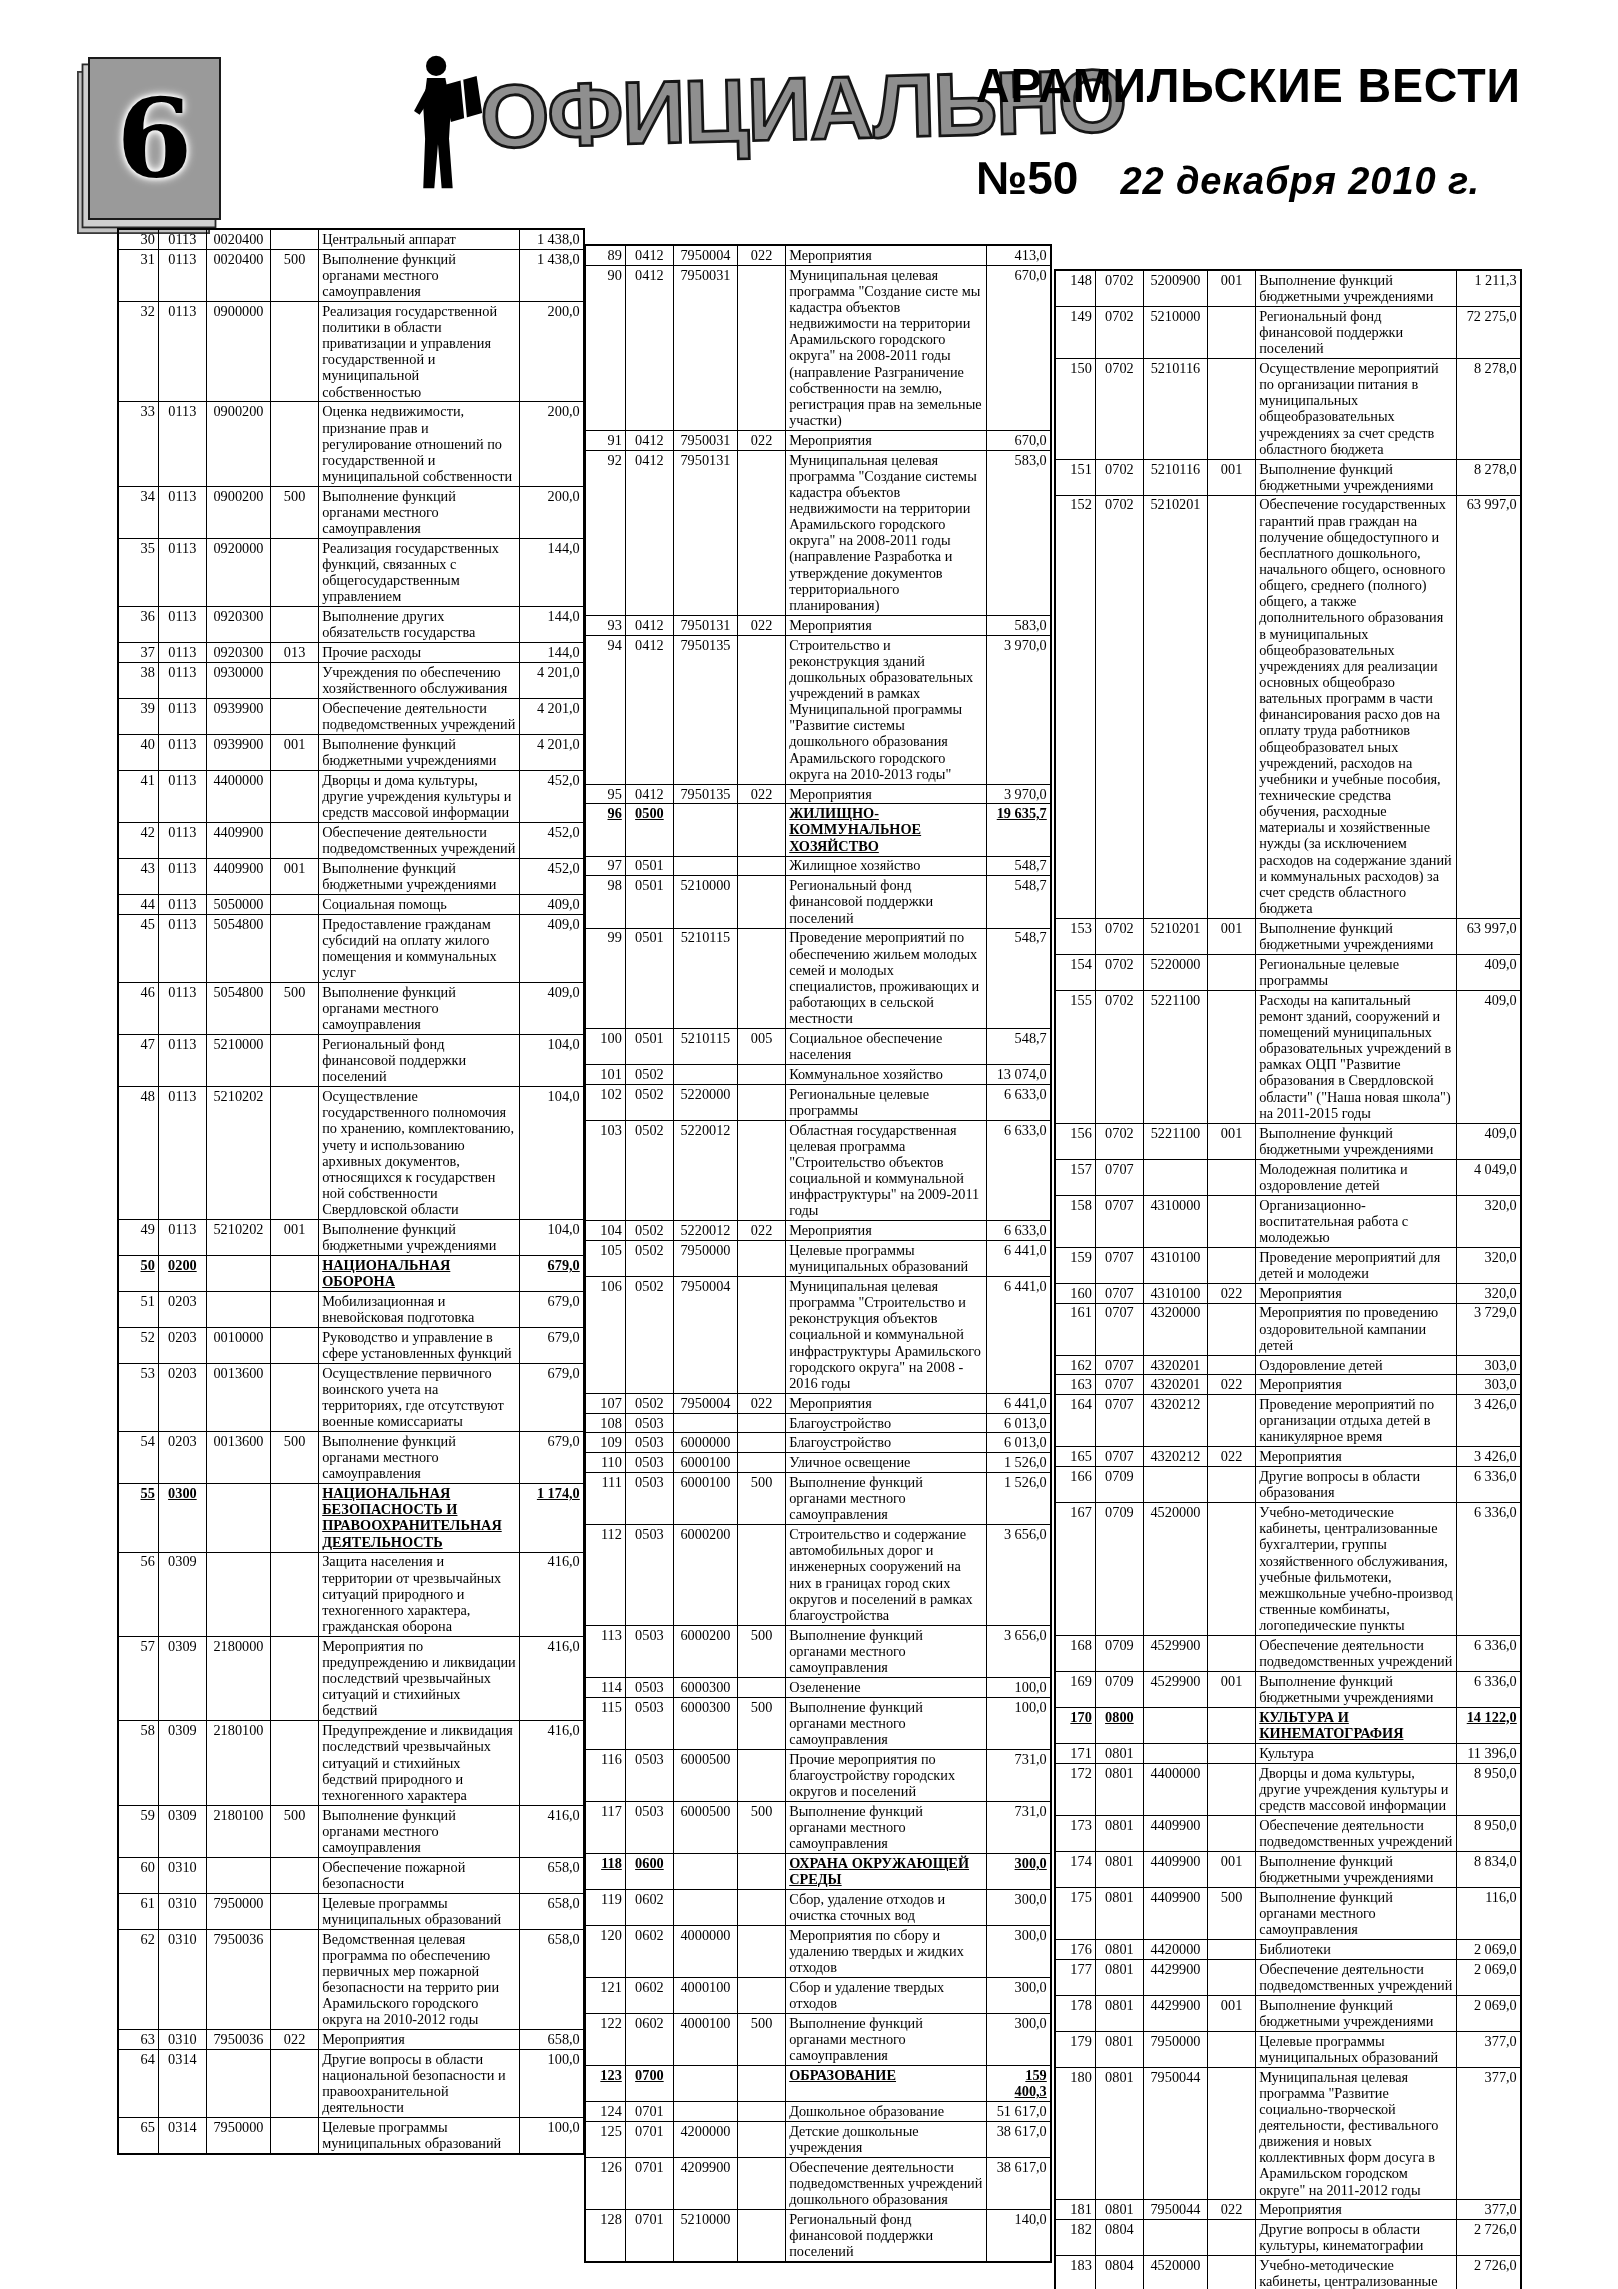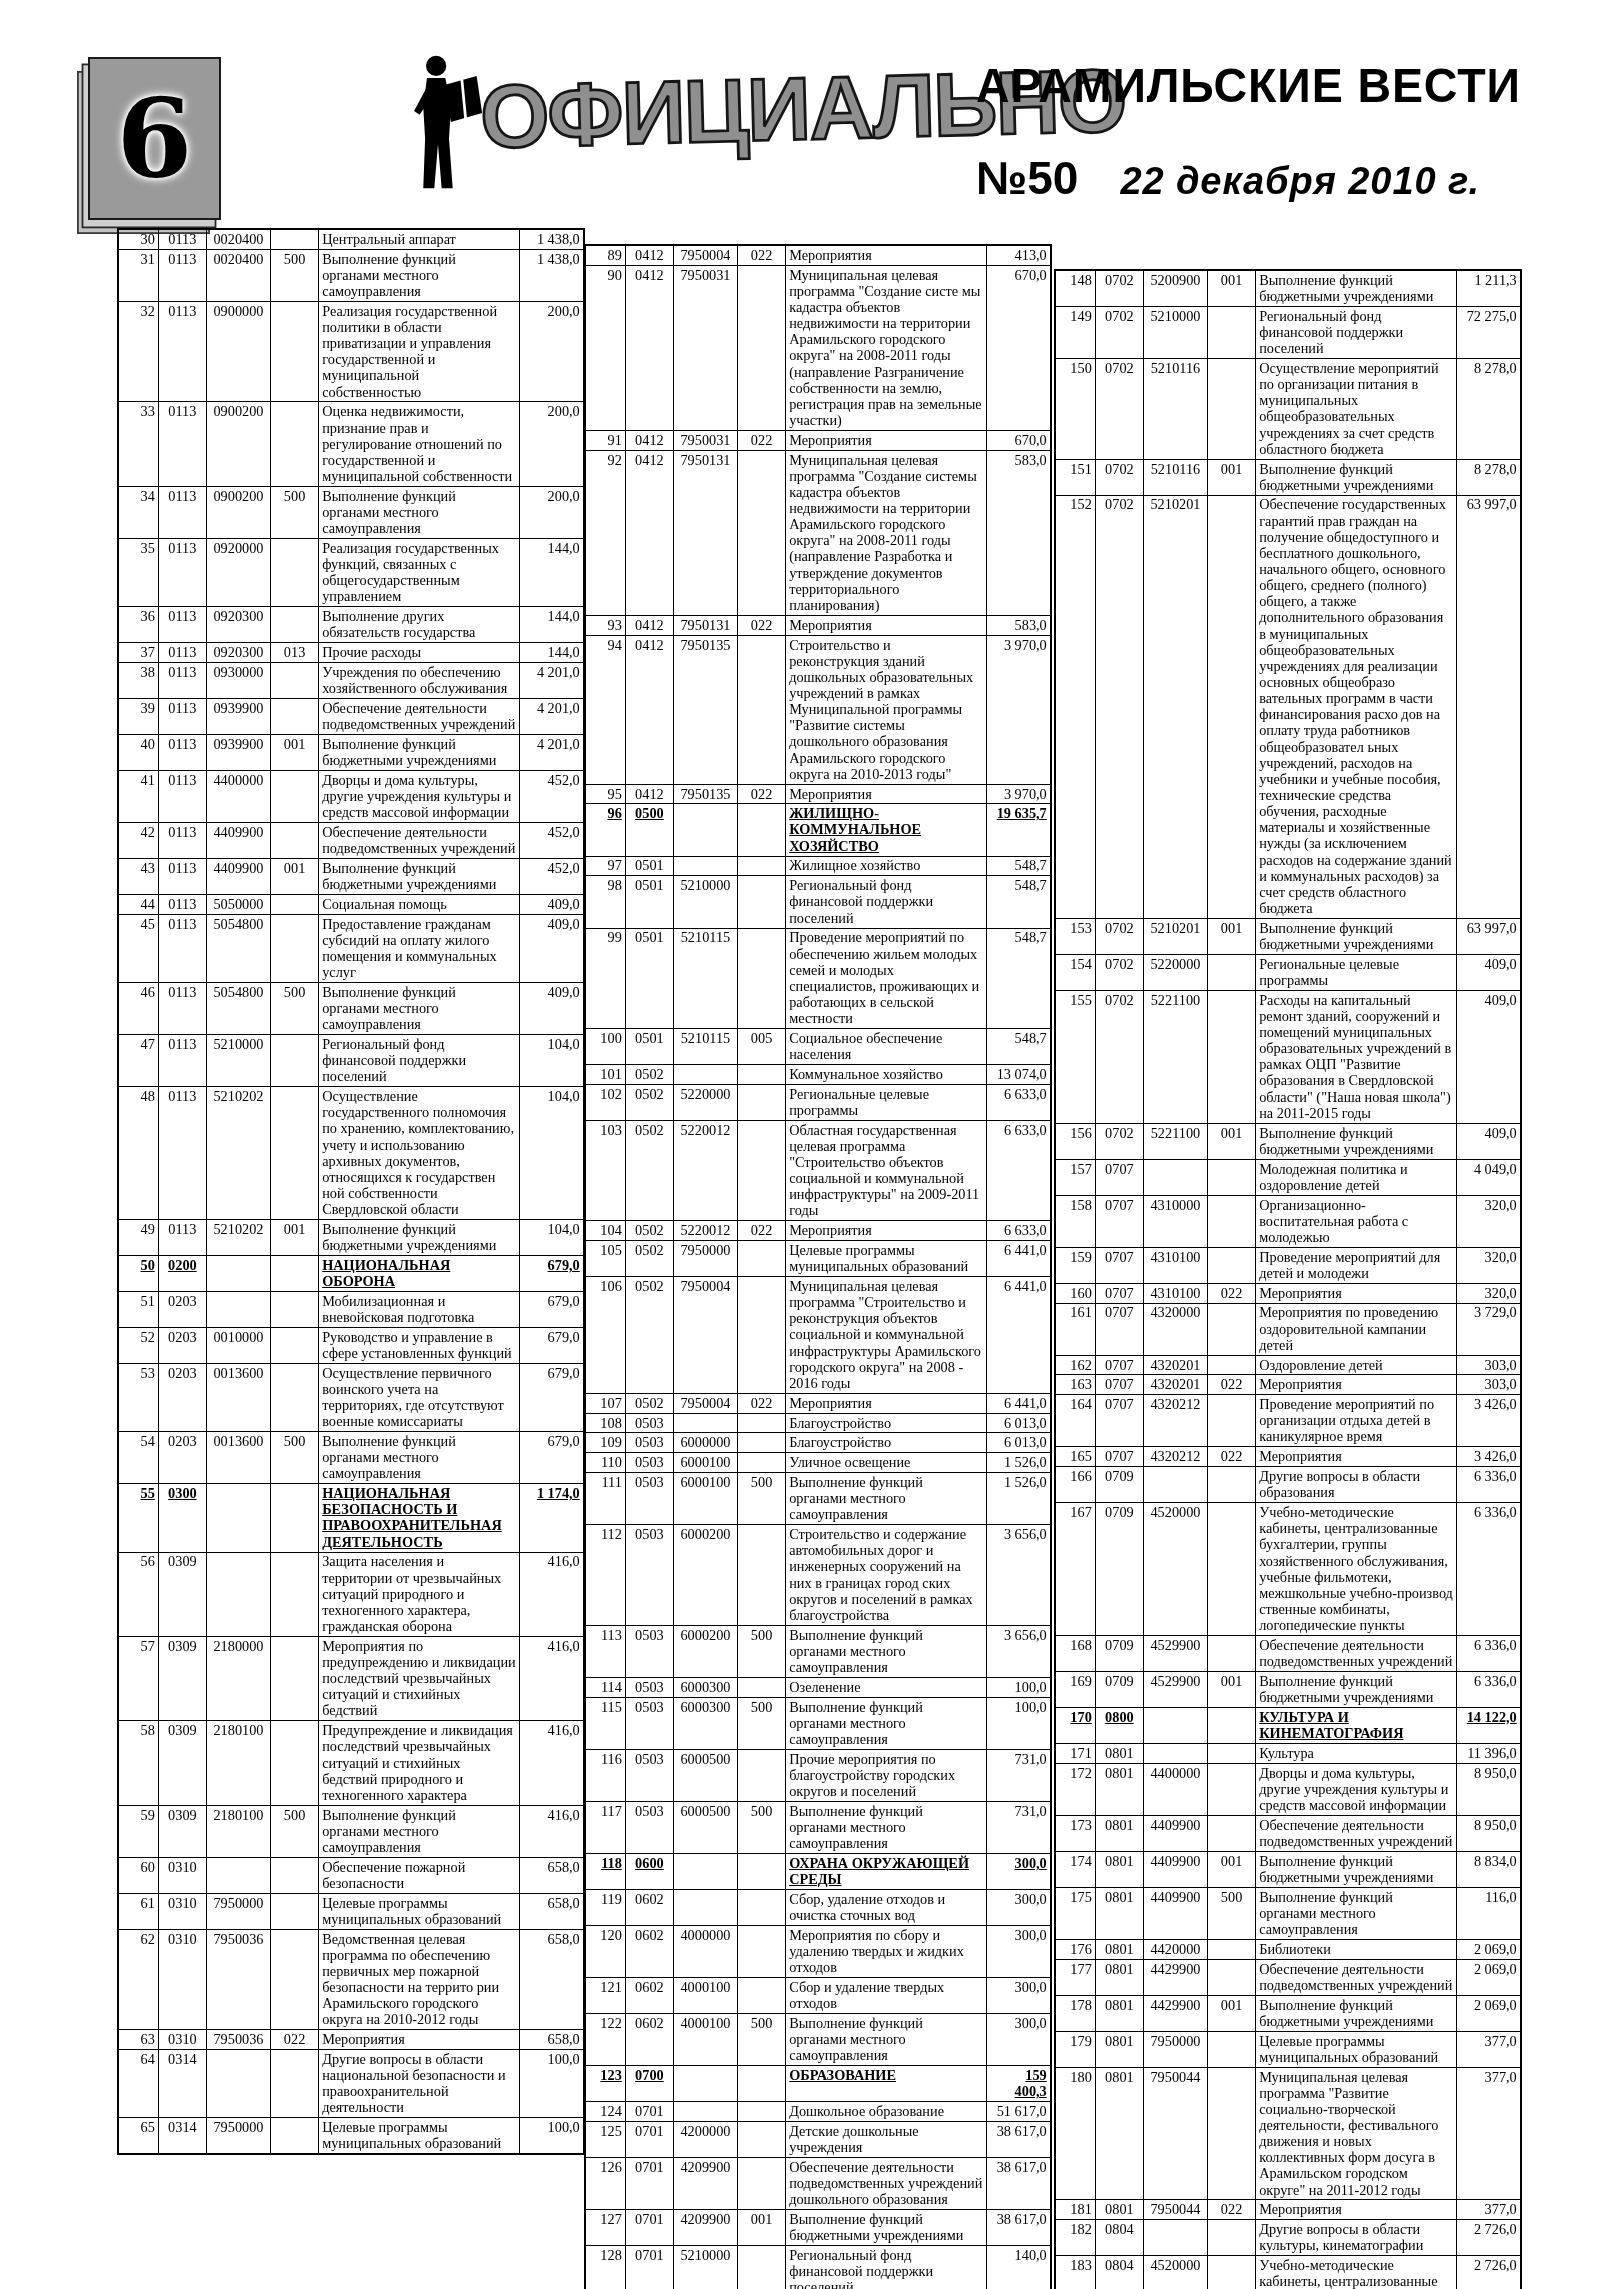--- a/index.html
+++ b/index.html
@@ -655,28 +655,20 @@
         </tr>
         <tr>
           <td class="c-num">126</td>
           <td class="c-s">0701</td>
           <td class="c-t">4209900</td>
           <td class="c-v"></td>
           <td class="c-d">Обеспечение деятельности подведомственных учреждений дошкольного образования</td>
           <td class="c-a">38 617,0</td>
         </tr>
         <tr>
-          <td class="c-num">127</td>
-          <td class="c-s">0701</td>
-          <td class="c-t">4209900</td>
-          <td class="c-v">001</td>
-          <td class="c-d">Выполнение функций бюджетными учреждениями</td>
-          <td class="c-a">38 617,0</td>
-        </tr>
-        <tr>
           <td class="c-num">128</td>
           <td class="c-s">0701</td>
           <td class="c-t">5210000</td>
           <td class="c-v"></td>
           <td class="c-d">Региональный фонд финансовой поддержки поселений</td>
           <td class="c-a">140,0</td>
         </tr>
       </tbody>
     </table>
   <table class="col" style="left:1054px;top:269px;">

